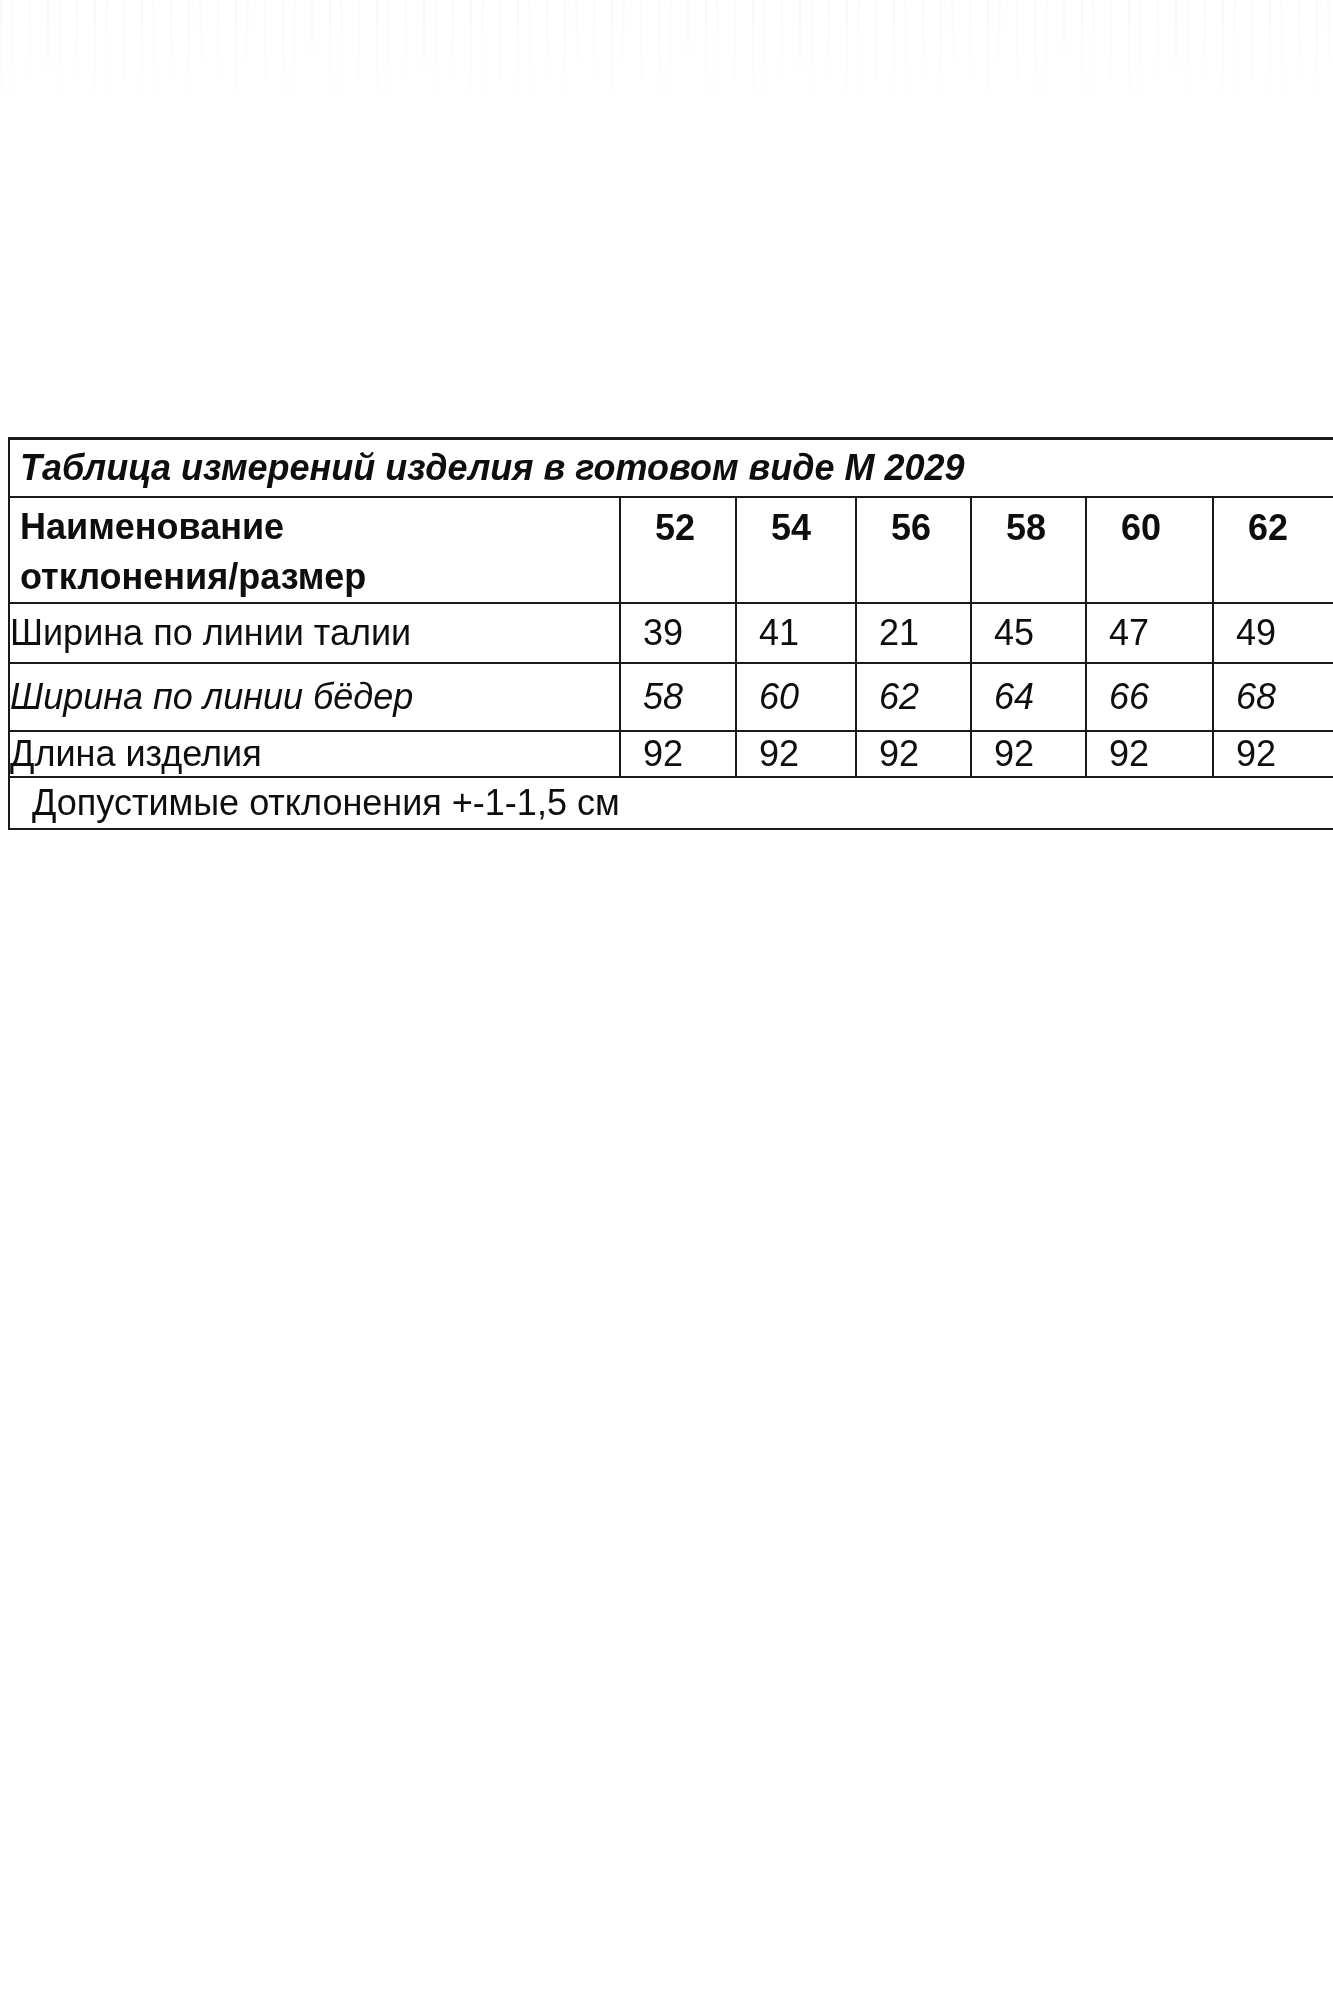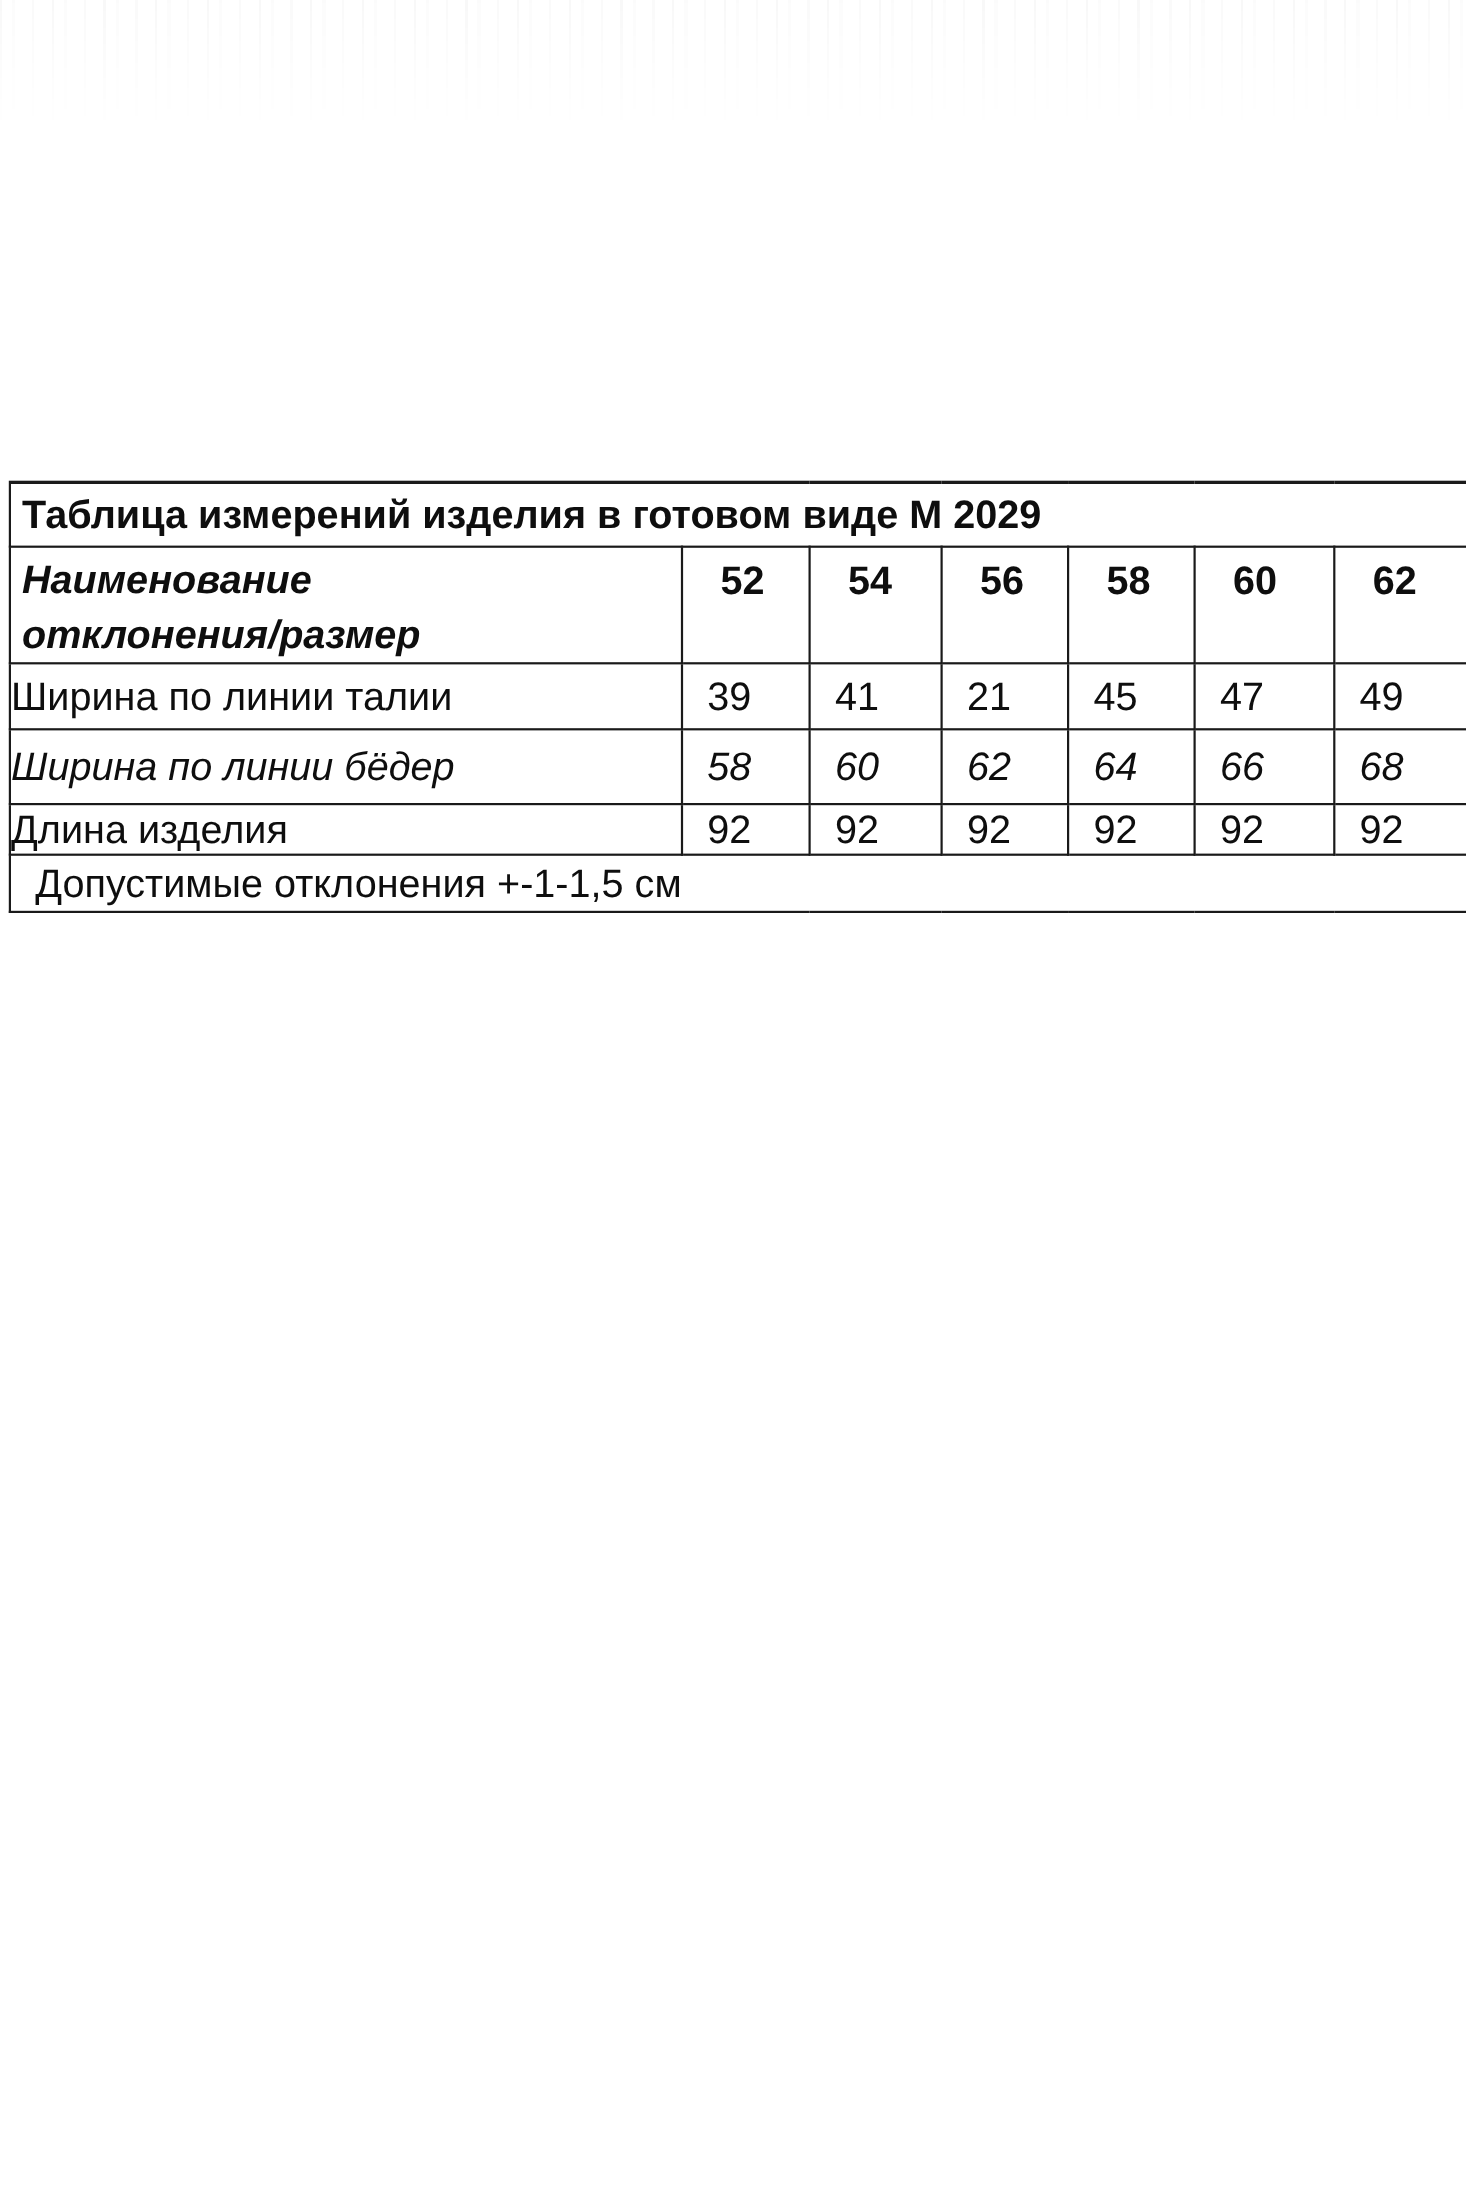--- a/index.html
+++ b/index.html
@@ -36,34 +36,34 @@
     table-layout:fixed;
     font-size:36px;
     line-height:1.2;
   }
   .mtable td{
     border:2px solid var(--border-color);
     padding:0;
     overflow:hidden;
     white-space:nowrap;
   }
-  .mtable tr.title-row td{border-top-width:3px;}
+  .mtable tr.title-row td{border-top-width:3px;font-style:italic;}
 
   td.title-cell{
     height:56px;
     font-weight:bold;
     padding-left:10px;
     vertical-align:middle;
   }
   tr.header-row td{
     height:96px;
     font-weight:bold;
     vertical-align:top;
   }
-  td.name-cell{padding:4px 0 0 10px;line-height:1.38;white-space:normal;font-style:italic;}
+  td.name-cell{padding:4px 0 0 10px;line-height:1.38;white-space:normal;}
   td.size-cell{padding:8px 0 0 34px;}
 
   tr.data-row td{vertical-align:middle;}
   tr.data-row td.label-cell{padding-left:0;}
   tr.data-row td.value-cell{padding-left:22px;border-radius:22px;}
   tr.data-row-1 td{height:58px;}
   tr.data-row-2 td{height:66px;font-style:italic;}
   tr.data-row-3 td{height:44px;}
 
   td.footer-cell{

